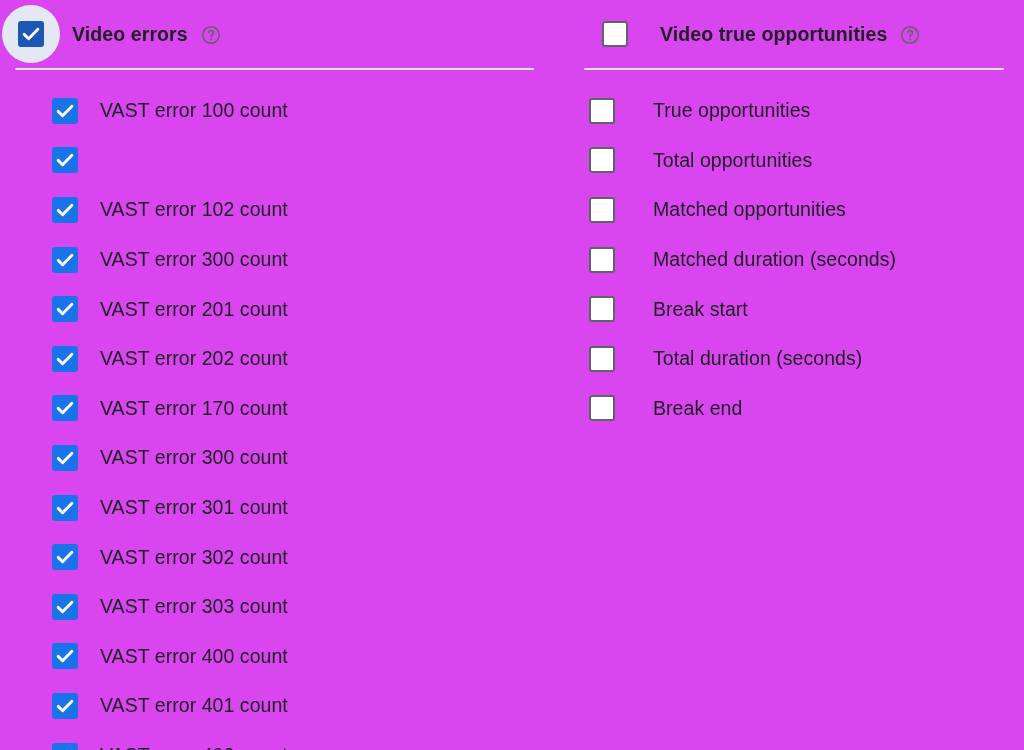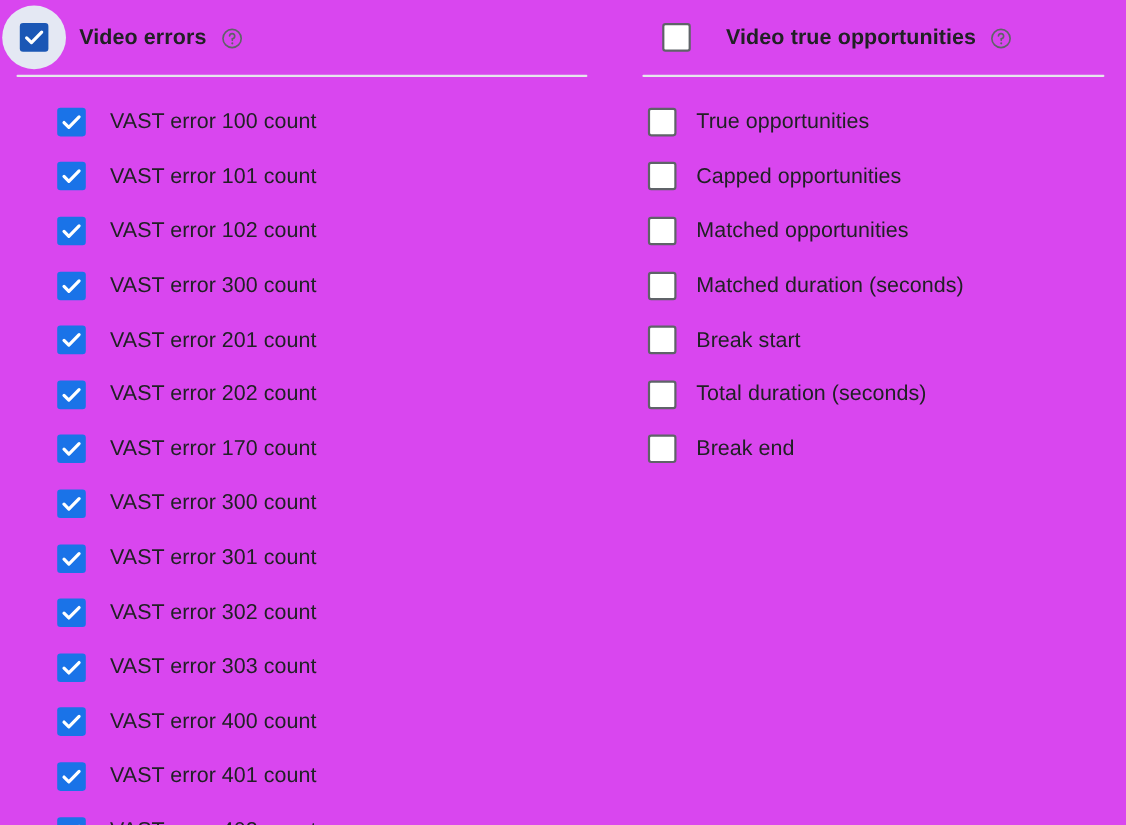--- a/index.html
+++ b/index.html
@@ -124,21 +124,21 @@
   .column.right .option-row { padding-left: 5px; }
 
   .option-row .label {
     font-size: 19.5px;
     font-weight: normal;
     color: #202124;
     letter-spacing: 0.05px;
     white-space: nowrap;
   }
   .column.left  .option-row .label { margin-left: 22px; }
-  .column.right .option-row .label { margin-left: 18px; }
+  .column.right .option-row .label { margin-left: 38px; }
 </style>
 </head>
 <body>
 
 <div id="root">
 
   <div class="column left">
 
     <div class="group-header">
       <span class="cb-hit with-ripple">
@@ -168,21 +168,20 @@
           </svg>
         </span>
         <span class="label">VAST error 100 count</span>
       </div>
       <div class="option-row">
         <span class="cb checked">
           <svg width="26" height="26" viewBox="0 0 26 26" aria-hidden="true">
             <path d="M6.2 13.4 L10.6 17.8 L19.9 8.3" fill="none" stroke="#ffffff" stroke-width="2.9" stroke-linecap="round" stroke-linejoin="round"></path>
           </svg>
         </span>
-        <span class="label">VAST error 101 count</span>
       </div>
       <div class="option-row">
         <span class="cb checked">
           <svg width="26" height="26" viewBox="0 0 26 26" aria-hidden="true">
             <path d="M6.2 13.4 L10.6 17.8 L19.9 8.3" fill="none" stroke="#ffffff" stroke-width="2.9" stroke-linecap="round" stroke-linejoin="round"></path>
           </svg>
         </span>
         <span class="label">VAST error 102 count</span>
       </div>
       <div class="option-row">
@@ -294,21 +293,21 @@
 
     <div class="divider"></div>
 
     <div class="options">
       <div class="option-row">
         <span class="cb unchecked"></span>
         <span class="label">True opportunities</span>
       </div>
       <div class="option-row">
         <span class="cb unchecked"></span>
-        <span class="label">Capped opportunities</span>
+        <span class="label">Total opportunities</span>
       </div>
       <div class="option-row">
         <span class="cb unchecked"></span>
         <span class="label">Matched opportunities</span>
       </div>
       <div class="option-row">
         <span class="cb unchecked"></span>
         <span class="label">Matched duration (seconds)</span>
       </div>
       <div class="option-row">

